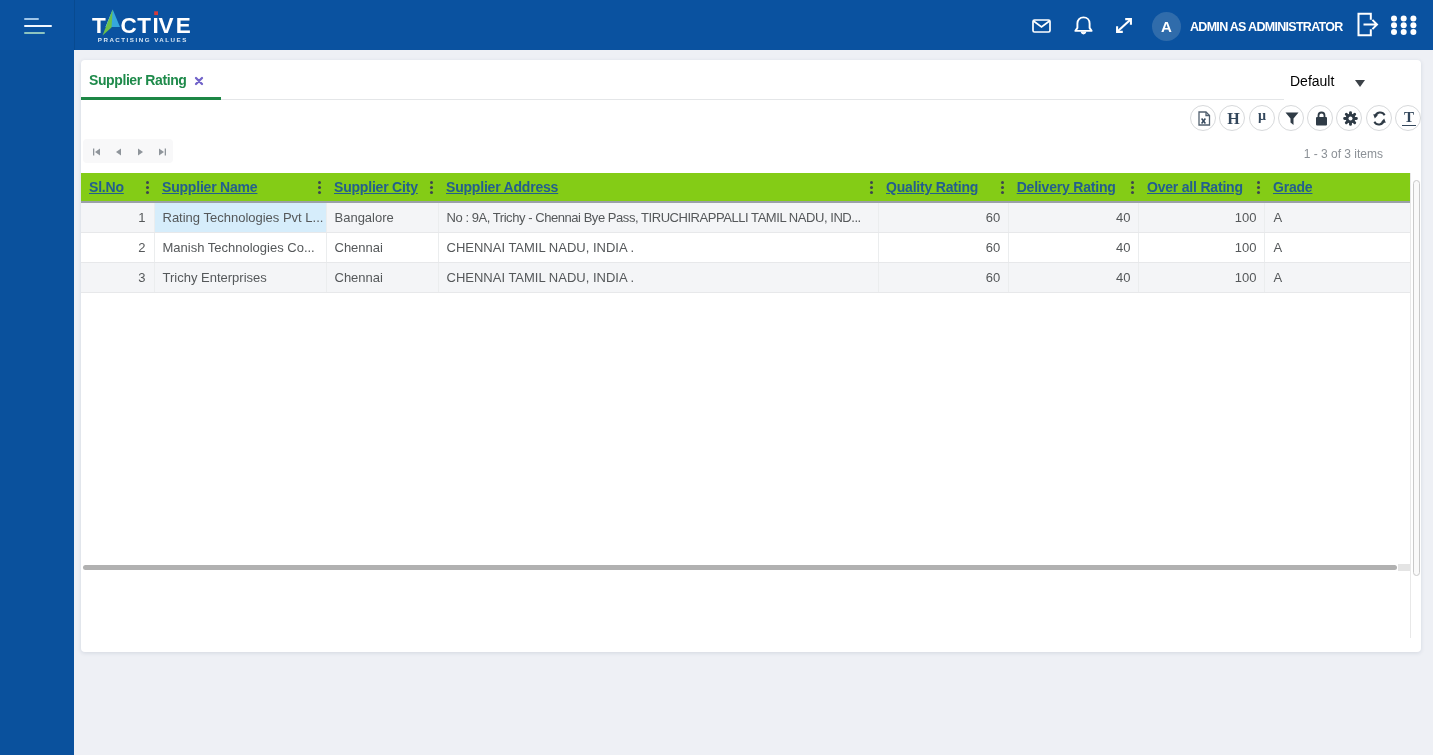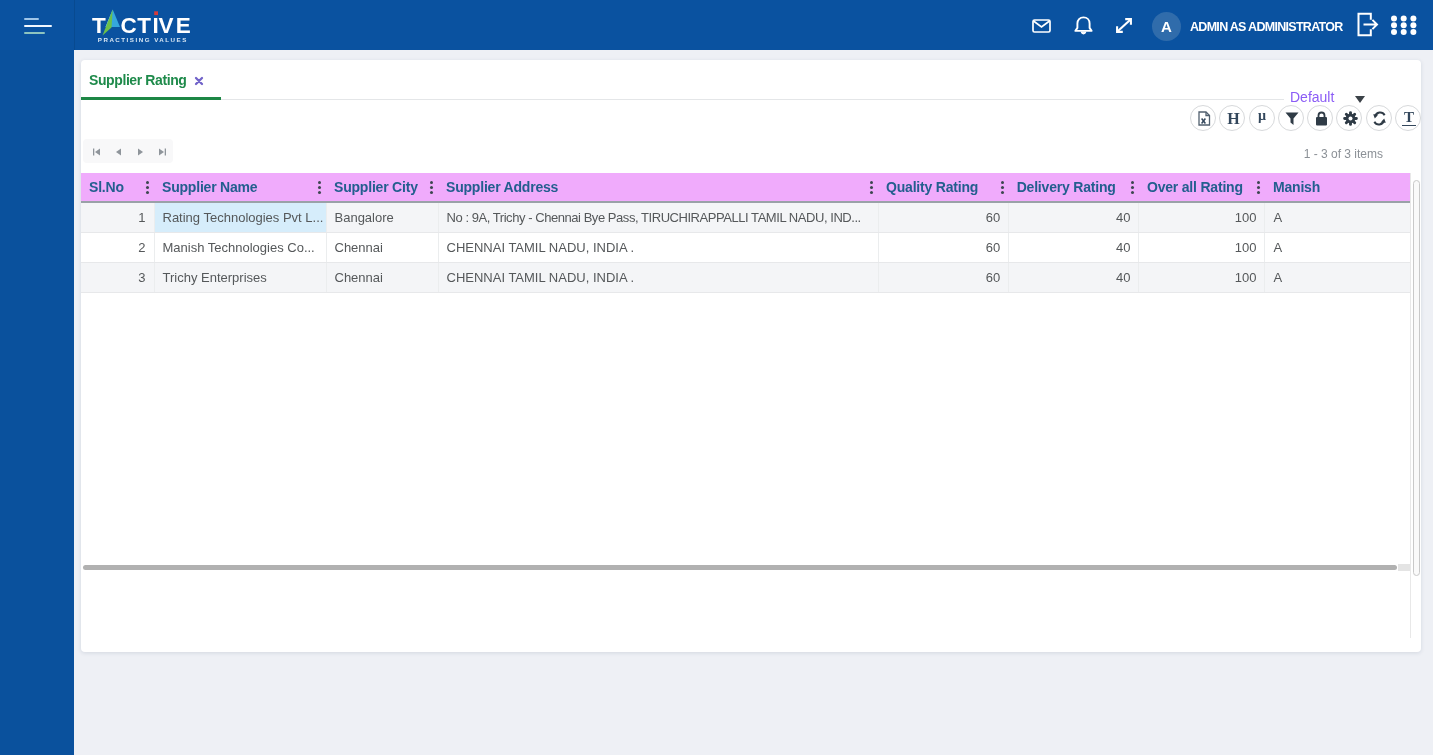--- a/index.html
+++ b/index.html
@@ -20,37 +20,37 @@
 .ticon { position:absolute; top:0; }
 .avatar { position:absolute; left:1152px; top:12px; width:29px; height:29px; border-radius:50%; background:#306cab; color:#fff; font-size:15px; font-weight:bold; text-align:center; line-height:29px; }
 .admin { position:absolute; left:1190px; top:19.5px; color:#fff; font-size:12.5px; font-weight:bold; letter-spacing:-0.7px; white-space:nowrap; }
 
 .card { position:absolute; left:81px; top:60px; width:1340px; height:592px; background:#fff; border-radius:4px; box-shadow:0 1px 4px rgba(20,40,70,0.12); }
 .tabline { position:absolute; left:0; top:39px; width:1203px; height:1px; background:#e4e6e8; }
 .tabname { position:absolute; left:8px; top:12px; font-size:14px; letter-spacing:-0.4px; font-weight:bold; color:#1e8a4a; }
 .tabx { position:absolute; left:113px; top:15.5px; width:10px; height:10px; }
 .tabx svg { display:block; }
 .tab-underline { position:absolute; left:0; top:37px; width:140px; height:3px; background:#1d8745; }
-.defaultdd { position:absolute; left:1204px; top:28px; width:136px; height:22px; font-size:14px; color:#8b5cf6; }
+.defaultdd { position:absolute; left:1204px; top:12px; width:136px; height:22px; font-size:14px; color:#000000; }
 .defaultdd .txt { position:absolute; left:5px; top:1px; }
 .defaultdd .arr { position:absolute; left:70px; top:8px; width:0; height:0; border-left:5.5px solid transparent; border-right:5.5px solid transparent; border-top:7px solid #3c4248; }
 
 .tools { position:absolute; left:1109px; top:45px; height:26px; display:flex; gap:3.3px; }
 .tool { width:26px; height:26px; border-radius:50%; border:1px solid #d7d9db; background:#fff; position:relative; }
 .tool > * { position:absolute; }
 .tserif { font-family:"Liberation Serif", serif; font-weight:bold; color:#33475c; }
 
 .pagerpanel { position:absolute; left:2px; top:79px; width:90px; height:24px; background:#f8f8f9; border-radius:4px; }
 .pager { position:absolute; left:0; top:0; width:100%; height:100%; display:flex; align-items:center; }
 .pbtn { width:22px; height:20px; display:flex; align-items:center; justify-content:center; }
 .items { position:absolute; right:38px; top:87px; font-size:12px; color:#8b9096; }
 
 .grid { position:absolute; left:0; top:113px; width:1329px; }
 table { border-collapse:collapse; table-layout:fixed; width:1329px; font-size:13px; }
-th { background:#f0abfc; color:#235e8e; font-size:14px; letter-spacing:-0.2px; font-weight:bold; text-align:left; height:29px; padding:0 8px; position:relative; border-bottom:2px solid #9aa1a8; white-space:nowrap; overflow:hidden; }
+th { background:#84cc16; color:#235e8e; font-size:14px; letter-spacing:-0.2px; font-weight:bold; text-align:left; height:29px; padding:0 8px; position:relative; border-bottom:2px solid #9aa1a8; white-space:nowrap; overflow:hidden;text-decoration:underline; }
 td { height:30.2px; padding:0 8px; color:#55585a; border-bottom:1px solid #e7e8ea; border-right:1px solid #ebedee; white-space:nowrap; overflow:hidden; }
 td:last-child { border-right:none; }
 tr.alt td { background:#f4f5f7; }
 td.num, th.num { text-align:right; }
 tr.alt td.sel, td.sel { background:#d6edfb; }
 .kebab { position:absolute; right:5px; top:8px; width:3px; height:3px; border-radius:50%; background:#3c4650; box-shadow:0 5px 0 #3c4650, 0 10px 0 #3c4650; }
 
 .vtrack { position:absolute; left:1329px; top:113px; width:11px; height:465px; background:#fff; border-left:1px solid #e8e8e8; }
 .vthumb { position:absolute; left:1331.5px; top:120px; width:7px; height:396px; border:1px solid #c9c9c9; background:#fafafa; border-radius:4px; }
 .hbar { position:absolute; left:2px; top:505px; width:1314px; height:5px; background:#b1b1b1; border-radius:3px; }
@@ -222,21 +222,21 @@
       </colgroup>
       <tbody>
           <tr>
         <th class="num" style="text-align:left;">Sl.No<span class="kebab"></span></th>
         <th>Supplier Name<span class="kebab"></span></th>
         <th>Supplier City<span class="kebab"></span></th>
         <th>Supplier Address<span class="kebab"></span></th>
         <th>Quality Rating<span class="kebab"></span></th>
         <th>Delivery Rating<span class="kebab"></span></th>
         <th>Over all Rating<span class="kebab"></span></th>
-        <th>Manish</th>
+        <th>Grade</th>
       </tr>
       <tr class="alt">
         <td class="num">1</td>
         <td class="sel">Rating Technologies Pvt L...</td>
         <td>Bangalore</td>
         <td style="letter-spacing:-0.45px;">No : 9A, Trichy - Chennai Bye Pass, TIRUCHIRAPPALLI TAMIL NADU, IND...</td>
         <td class="num">60</td>
         <td class="num">40</td>
         <td class="num">100</td>
         <td>A</td>

